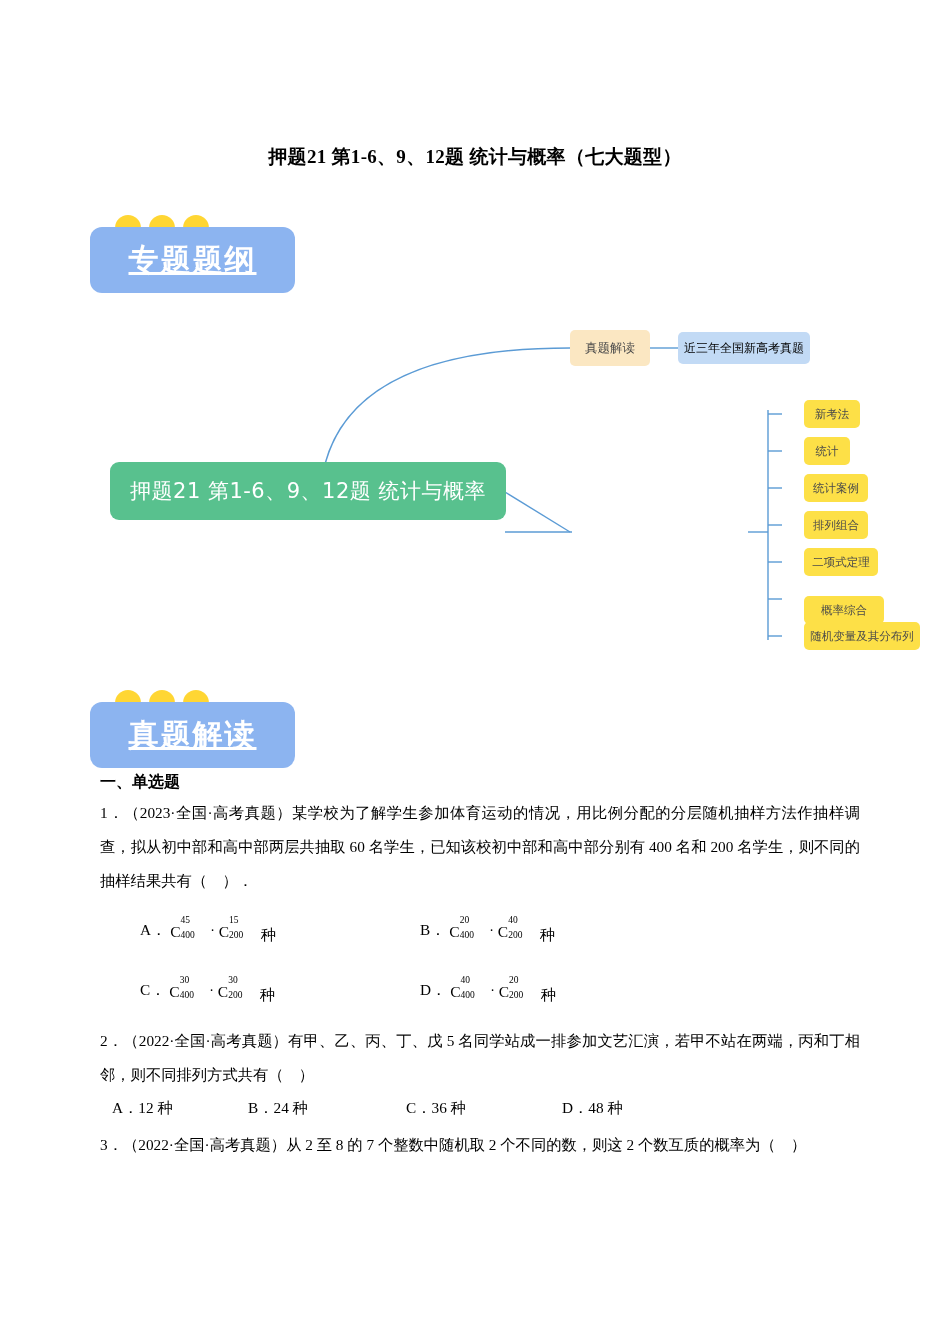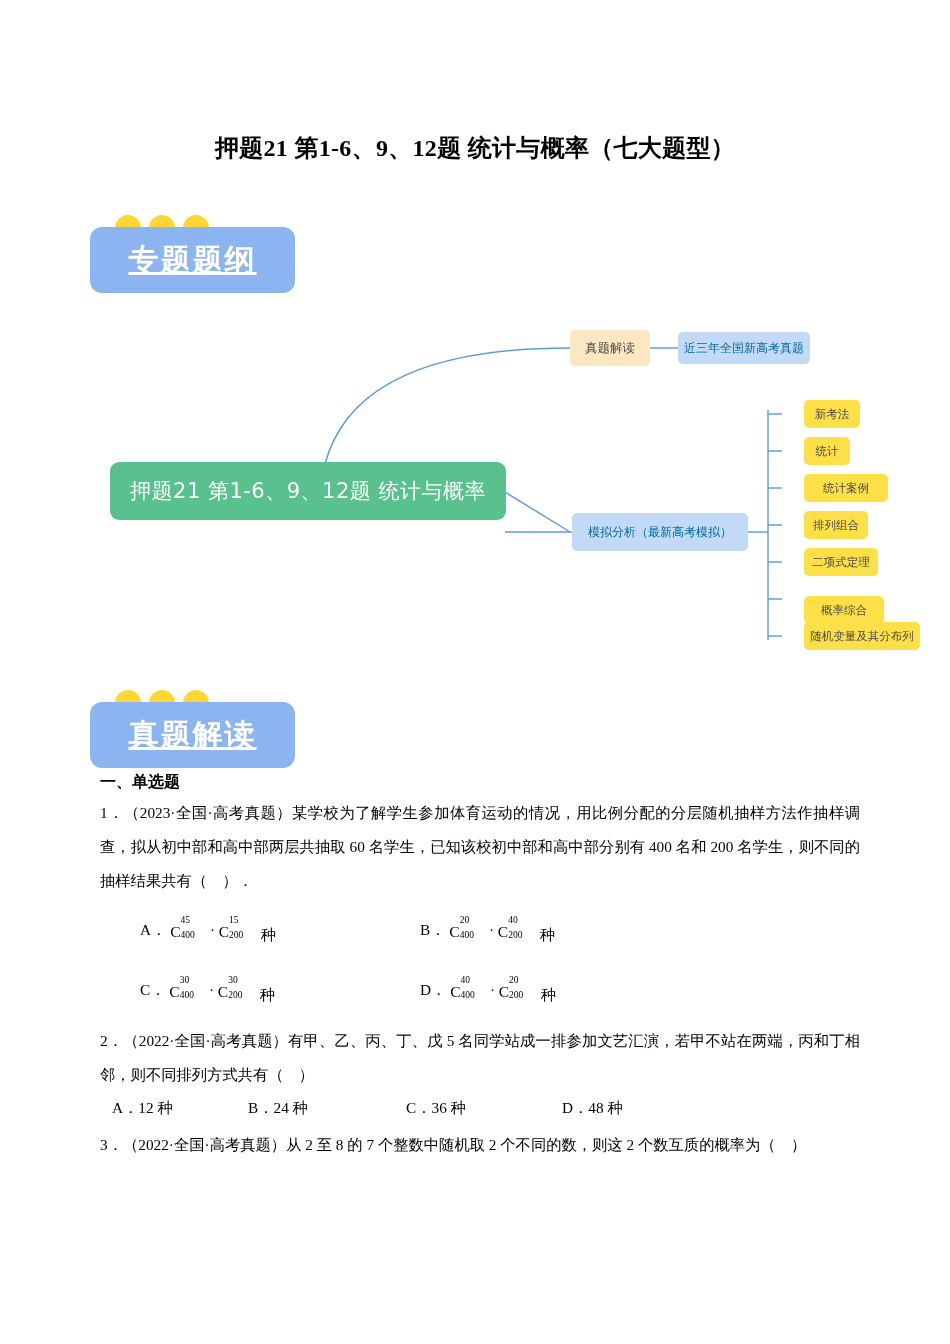--- a/index.html
+++ b/index.html
@@ -13,25 +13,25 @@
     position: relative;
     font-family: "Liberation Serif", "DejaVu Serif", serif;
     color: #000;
     overflow: hidden;
   }
 
   
   .doc-title {
     position: absolute;
     left: 0; right: 0;
-    top: 132px;
+    top: 144px;
     text-align: center;
     font-family: "Liberation Serif", "DejaVu Serif", serif;
     font-weight: bold;
-    font-size: 24px;
+    font-size: 19px;
     letter-spacing: 0.3px;
     color: #000;
     white-space: nowrap;
   }
 
   
   .badge-wrap {
     position: absolute;
     width: 205px;
     height: 78px;
@@ -112,21 +112,21 @@
   }
   .mm-yellow {
     background: #fbe7c2;
     color: #4a4a4a;
     border-radius: 5px;
     font-size: 12.5px;
     padding: 0 10px;
   }
   .mm-blue {
     background: #c2daf5;
-    color: #0369a1;
+    color: #000000;
     border-radius: 5px;
     font-size: 12px;
     padding: 0 10px;
   }
   .mm-pink {
     background: #fde047;
     color: #4a4a4a;
     border-radius: 5px;
     font-size: 11.5px;
     padding: 0 9px;
@@ -237,25 +237,24 @@
     <path d="M 768 289 L 782 289" fill="none" stroke="#5b9bd5" stroke-width="1.4"></path>
     <path d="M 768 326 L 782 326" fill="none" stroke="#5b9bd5" stroke-width="1.4"></path>
   </svg>
 
   <div class="mm-node mm-root" style="left:110px; top:152px; width:396px; height:58px;">押题21 第1-6、9、12题 统计与概率</div>
 
   <div class="mm-node mm-yellow" style="left:570px; top:20px; width:80px; height:36px;">真题解读</div>
 
   <div class="mm-node mm-blue" style="left:678px; top:22px; width:132px; height:32px;">近三年全国新高考真题</div>
 
-  <div class="mm-node mm-blue" style="left:572px; top:203px; width:176px; height:38px;">模拟分析（最新高考模拟）</div>
 
   <div class="mm-node mm-pink" style="left:782px; top:90px; width:56px; height:28px;">新考法</div>
   <div class="mm-node mm-pink" style="left:782px; top:127px; width:46px; height:28px;">统计</div>
-  <div class="mm-node mm-pink" style="left:782px; top:164px; width:84px; height:28px;">统计案例</div>
+  <div class="mm-node mm-pink" style="left:782px; top:164px; width:64px; height:28px;">统计案例</div>
   <div class="mm-node mm-pink" style="left:782px; top:201px; width:64px; height:28px;">排列组合</div>
   <div class="mm-node mm-pink" style="left:782px; top:238px; width:74px; height:28px;">二项式定理</div>
   <div class="mm-node mm-pink" style="left:782px; top:286px; width:80px; height:28px;">概率综合</div>
   <div class="mm-node mm-pink" style="left:782px; top:312px; width:116px; height:28px;">随机变量及其分布列</div>
 </div>
 
 <div class="badge-wrap" style="left:90px; top:690px;">
   <div class="badge-dots">
     <i></i>
     <i></i>

